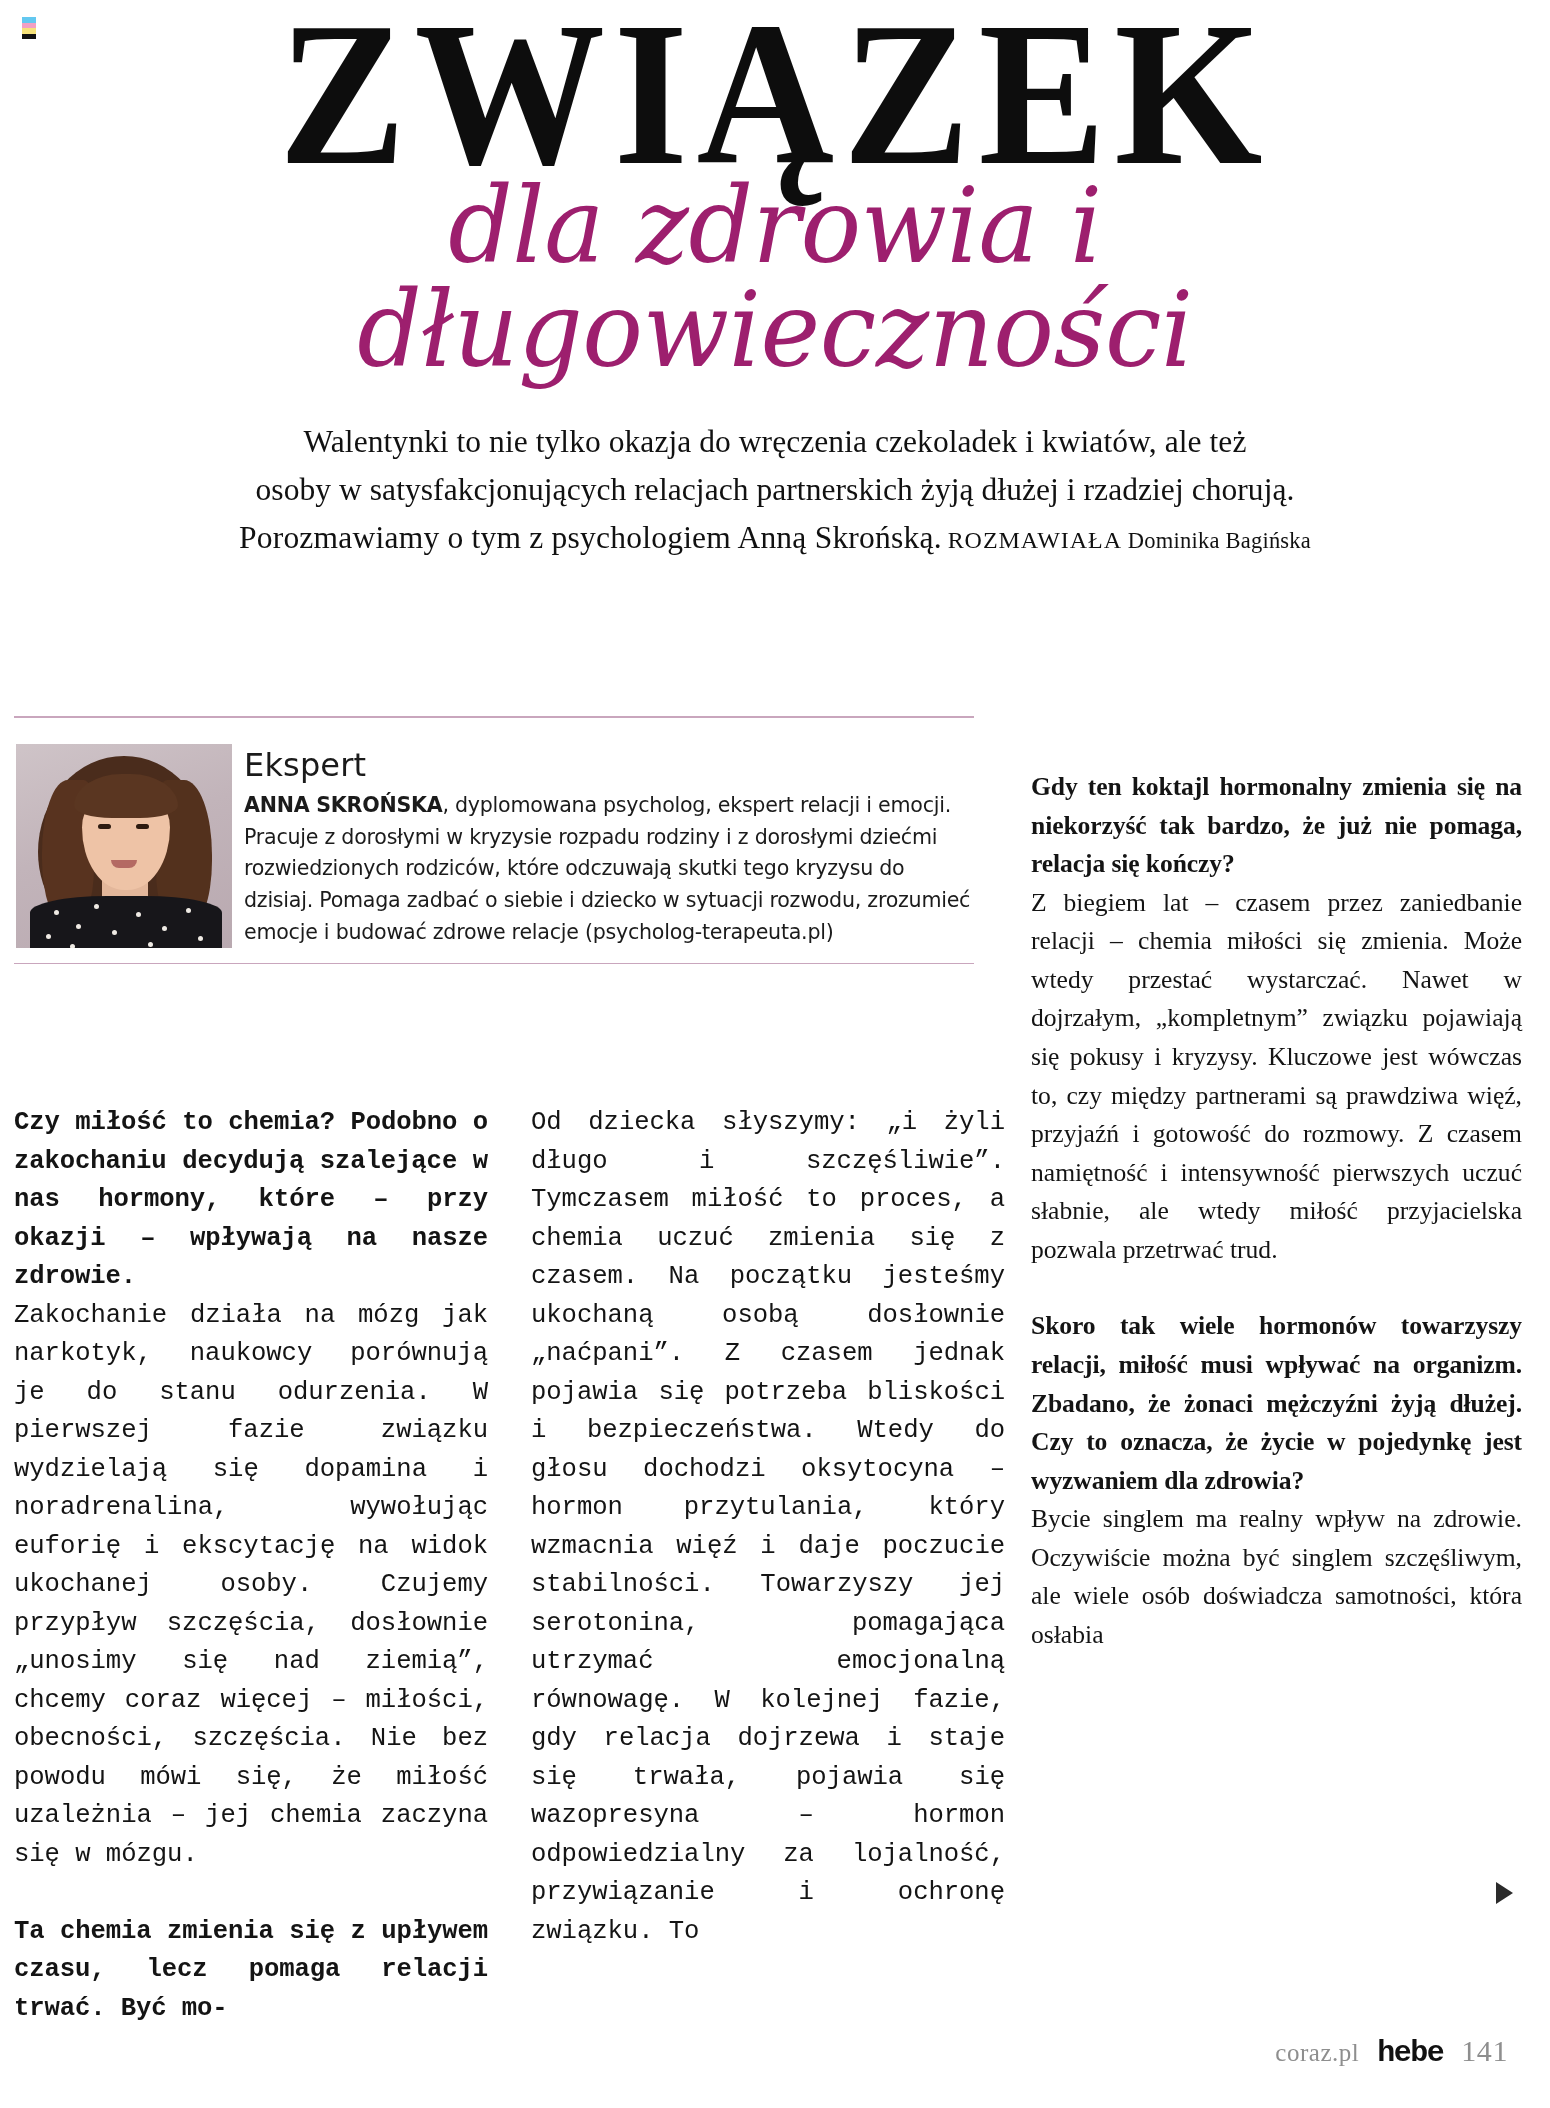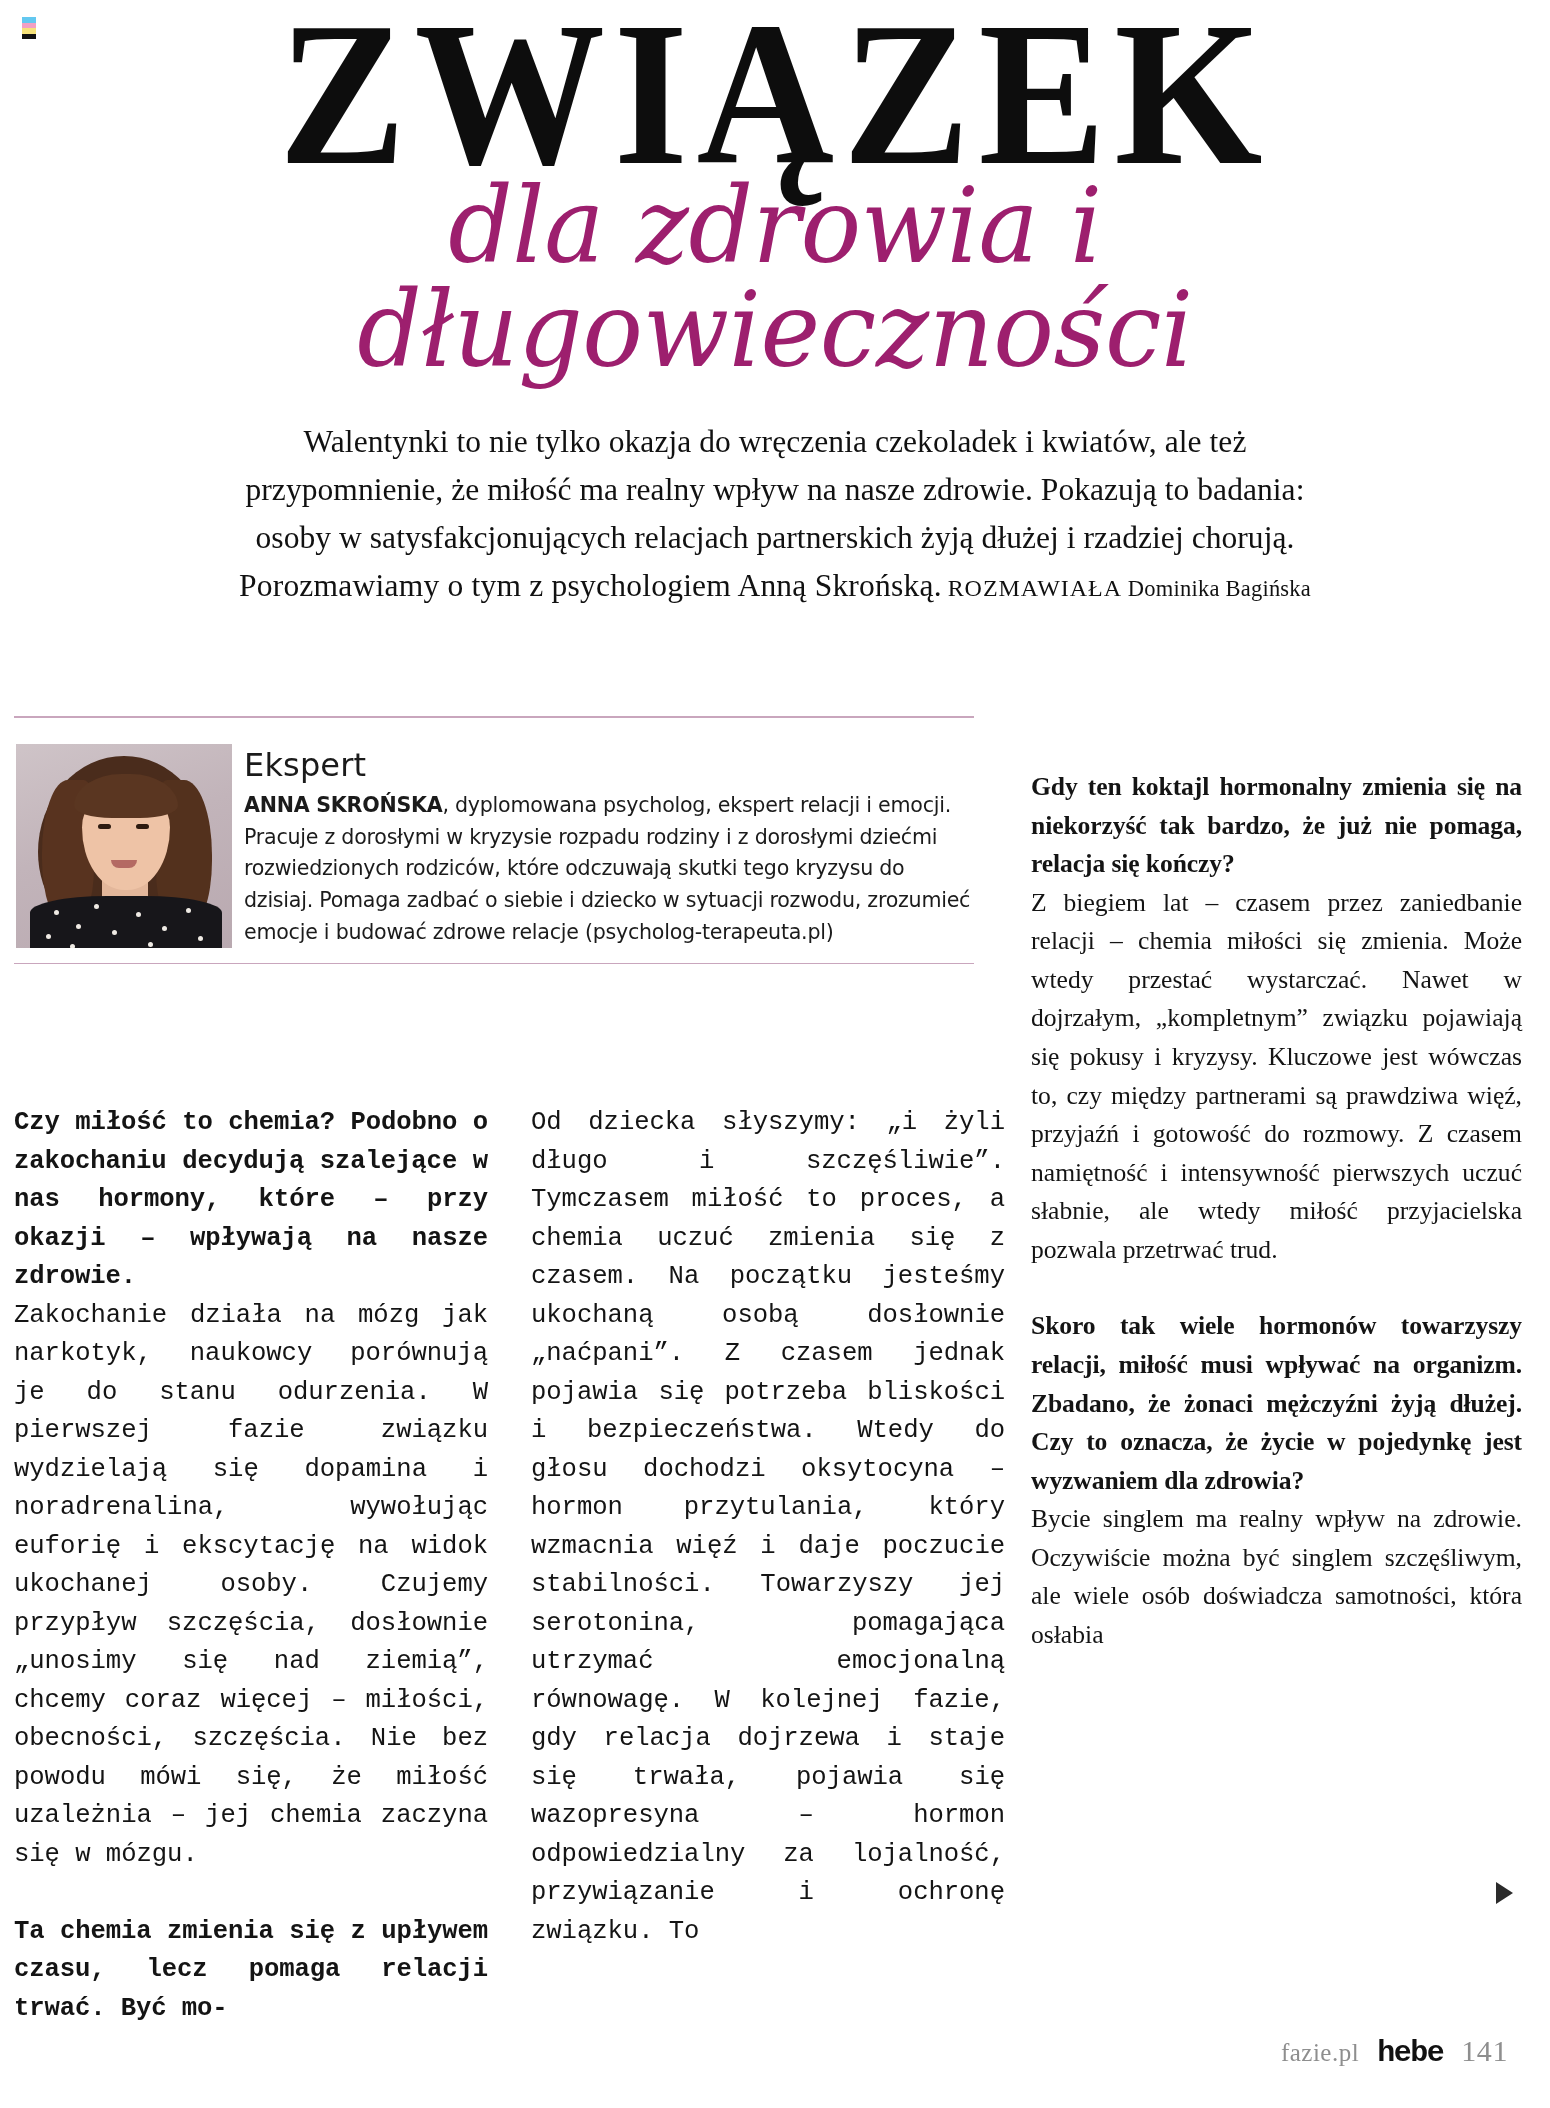--- a/index.html
+++ b/index.html
@@ -276,21 +276,20 @@
   <i></i>
 </div>
 
 <div id="masthead">
   <h1 id="headline-main">ZWIĄZEK</h1>
   <div id="headline-sub">dla zdrowia i długowieczności</div>
 </div>
 
 <div id="lead">
   <span class="lead-line">Walentynki to nie tylko okazja do wręczenia czekoladek i kwiatów, ale też</span>
-  <span class="lead-line">przypomnienie, że miłość ma realny wpływ na nasze zdrowie. Pokazują to badania:</span>
   <span class="lead-line">osoby w satysfakcjonujących relacjach partnerskich żyją dłużej i rzadziej chorują.</span>
   <span class="byline">
     <span style="font-size:31.5px">Porozmawiamy o tym z psychologiem Anną Skrońską.</span>
     <span class="byline-label">ROZMAWIAŁA</span>
     <span>Dominika Bagińska</span>
   </span>
 </div>
 
 <div id="expert-box">
   <div class="rule"></div>
@@ -341,16 +340,16 @@
   </div>
   <div class="col">
     <p class="a">Od dziecka słyszymy: „i żyli długo i szczęśliwie”. Tymczasem miłość to proces, a chemia uczuć zmienia się z czasem. Na początku jesteśmy ukochaną osobą dosłownie „naćpani”. Z czasem jednak pojawia się potrzeba bliskości i bezpieczeństwa. Wtedy do głosu dochodzi oksytocyna – hormon przytulania, który wzmacnia więź i daje poczucie stabilności. Towarzyszy jej serotonina, pomagająca utrzymać emocjonalną równowagę. W kolejnej fazie, gdy relacja dojrzewa i staje się trwała, pojawia się wazopresyna – hormon odpowiedzialny za lojalność, przywiązanie i ochronę związku. To</p>
   </div>
   <div class="col" style="visibility:hidden"></div>
 </div>
 
 <div id="next-arrow"></div>
 
 <div id="footer">
-  <span id="footer-site">fazie.pl</span>
+  <span id="footer-site">coraz.pl</span>
   <span id="footer-logo">hebe</span>
   <span id="footer-page">141</span>
 </div>
 
 </body></html>

